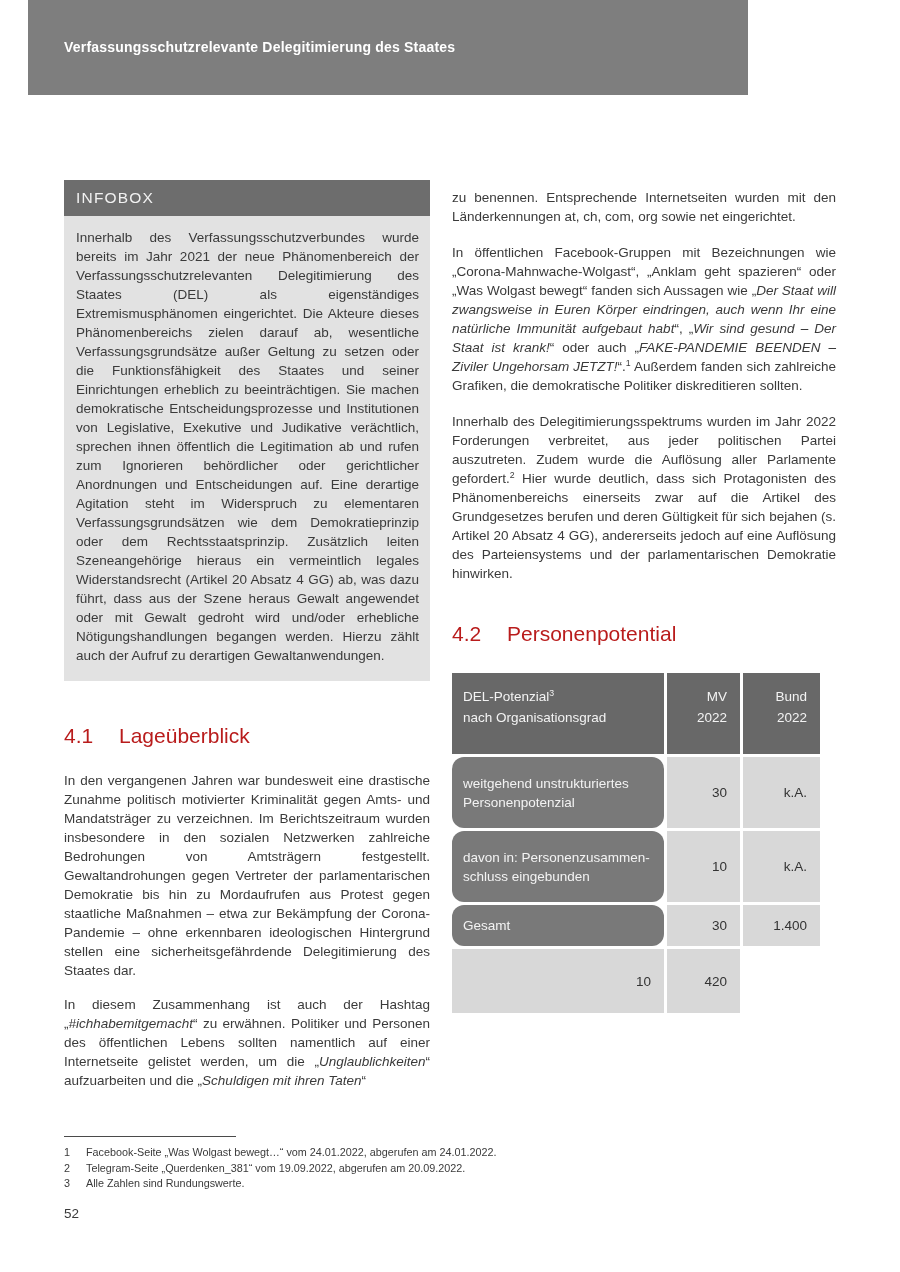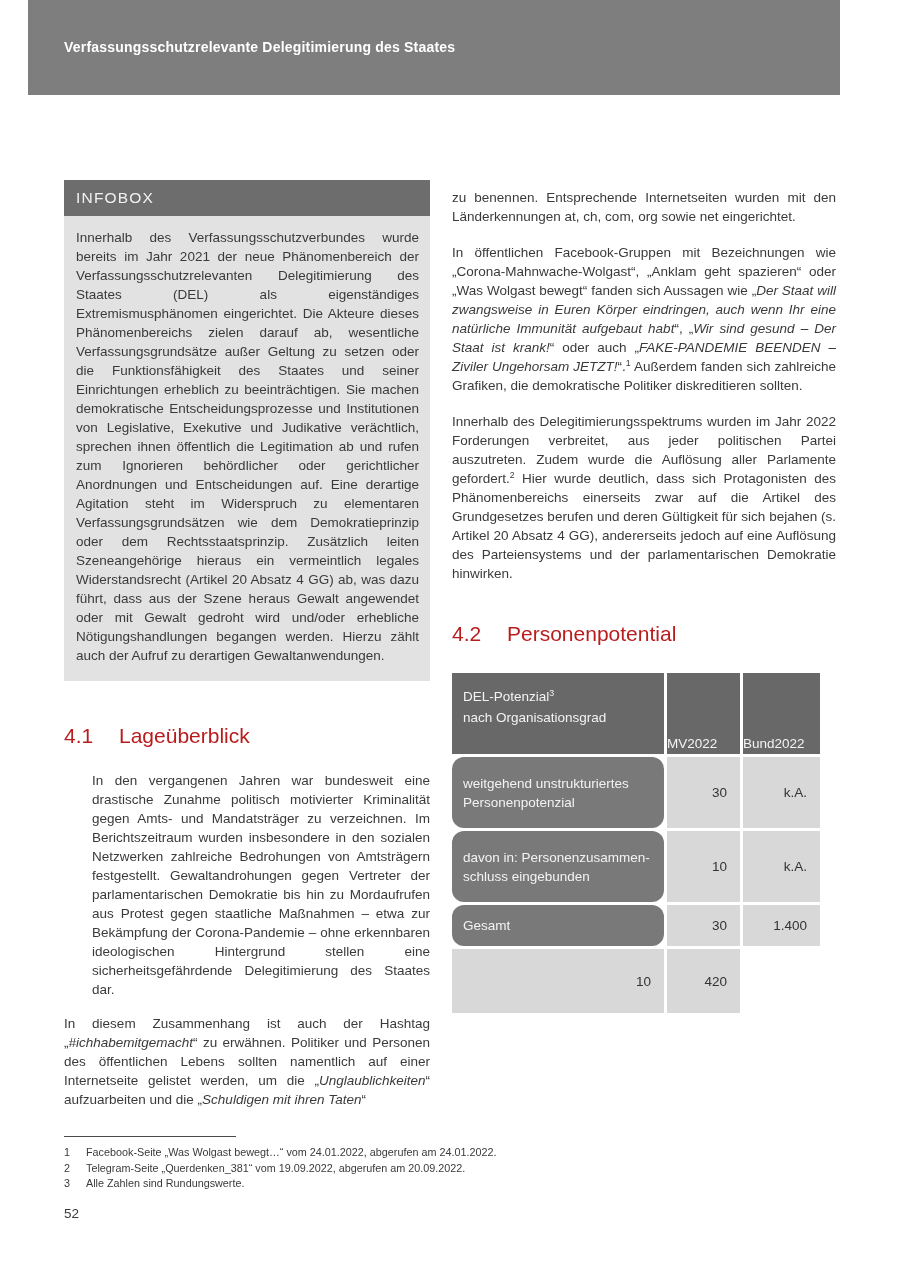--- a/index.html
+++ b/index.html
@@ -2,21 +2,21 @@
 <html lang="de"><head>
 <meta charset="utf-8">
 <style>
   html, body { margin:0; padding:0; }
   body {
     width:900px; height:1272px; position:relative; background:#ffffff;
     font-family:"Liberation Sans","DejaVu Sans",sans-serif;
     color:#3a3a3a; overflow:hidden;
   }
   .topbar {
-    position:absolute; left:28px; top:0; width:812px; height:95px;
+    position:absolute; left:28px; top:0; width:720px; height:95px;
     background:#7e7e7e;
     text-align:center;
   }
   .topbar-title {
     position:absolute; left:36px; top:39px;
     color:#ffffff; font-size:14px; font-weight:700; letter-spacing:0.2px;
   }
   .col { position:absolute; top:180px; }
   .col-left  { left:64px;  width:366px; }
   .col-right { left:452px; width:384px; }
@@ -33,37 +33,37 @@
   .section-heading {
     display:flex; margin-top:42px; color:#b91c1c;
     font-size:21px; line-height:26px; font-weight:400;
   }
   .sh42 { margin-top:38px; }
   .sec-num { width:55px; flex-shrink:0; }
   .body-par {
     margin:15px 0 0 0; font-size:13.5px; line-height:19px;
     text-align:justify; hyphens:auto; overflow-wrap:break-word;
   }
-  .body-par.first-after-heading { margin-top:22px;margin-left:28px; }
+  .body-par.first-after-heading { margin-top:22px; }
   .col-right .body-par.first { margin-top:8px; }
   .col-right .body-par { margin-top:17px; }
   .col-right .body-par.first { margin-top:8px; }
   .it { font-style:italic; }
   sup { font-size:0.65em; vertical-align:super; line-height:0; }
 
   .pp-table {
     margin-top:26px; width:368px;
     display:grid; grid-template-columns:212px 73px 77px;
     grid-template-rows:81px 71px 71px 41px 64px; gap:3px;
     font-size:13.5px;
   }
   .cell { display:flex; }
   .th { background:#686868; color:#f3f3f3; }
   .th-label { flex-direction:column; padding:13px 8px 0 11px; line-height:21px; }
-  .th-val   { flex-direction:row; align-items:flex-end; padding:13px 13px 0 0; line-height:21px; }
+  .th-val   { flex-direction:column; align-items:flex-end; padding:13px 13px 0 0; line-height:21px; }
   .tl {
     background:#797979; color:#f3f3f3; align-items:center;
     padding:0 8px 0 11px; line-height:19px;border-radius:12px;
   }
   .tv {
     background:#d8d8d8; color:#333333; justify-content:flex-end;
     align-items:center; padding-right:13px;
   }
 
   .footnotes { position:absolute; left:64px; top:1136px; width:540px; }

